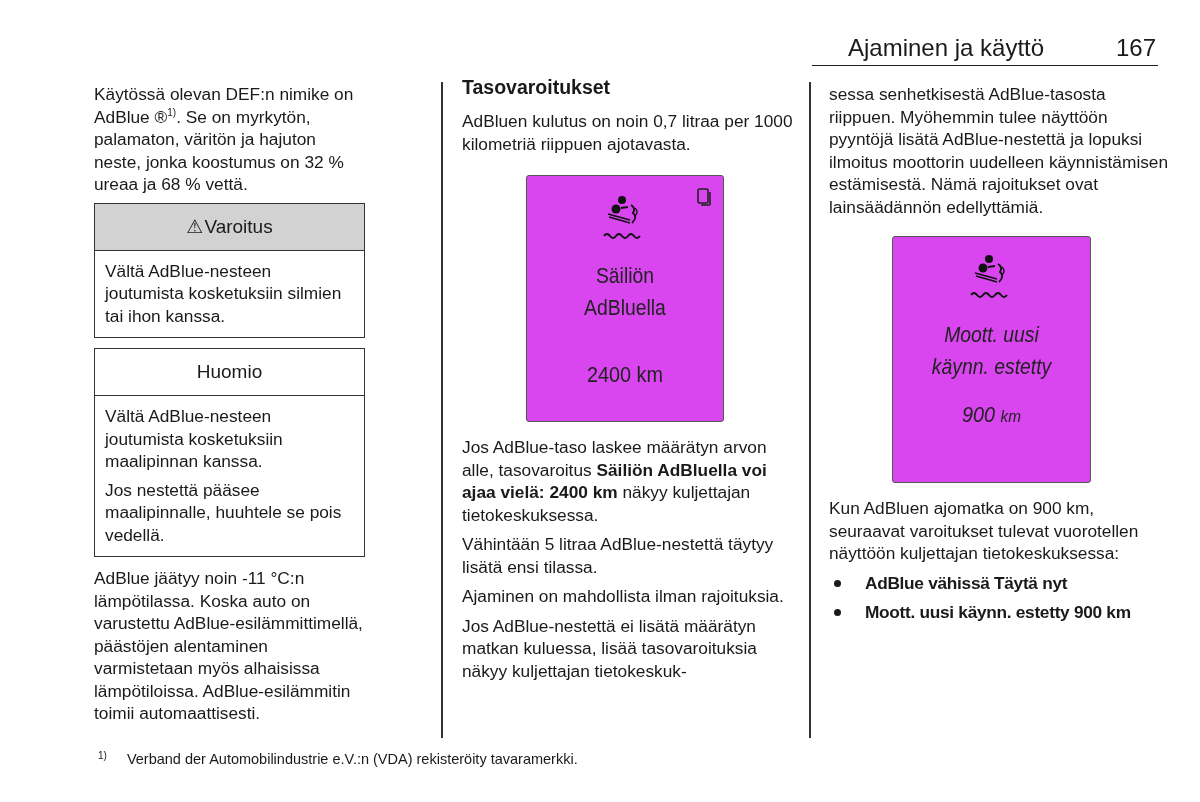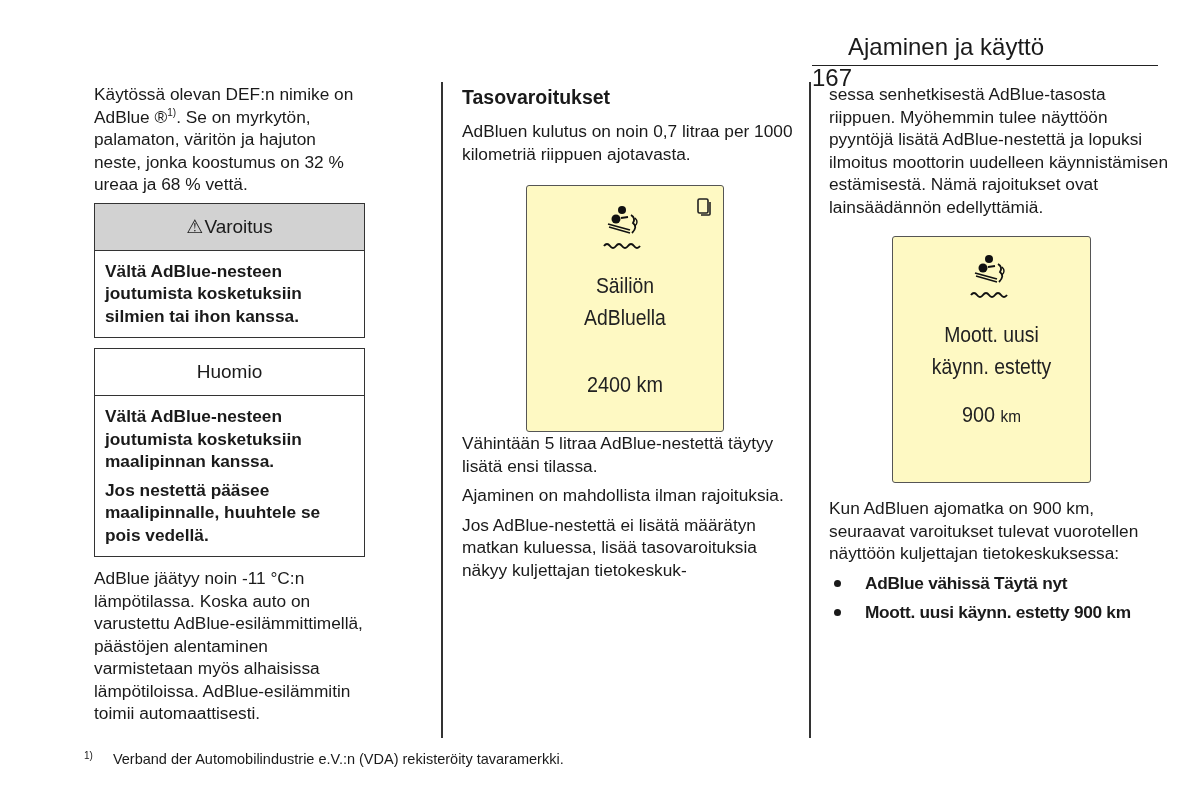--- a/index.html
+++ b/index.html
@@ -3,59 +3,59 @@
   <meta charset="utf-8">
   <style>
     html, body { margin: 0; padding: 0; background: #ffffff; }
     body {
       width: 1200px; height: 802px; position: relative; overflow: hidden;
       font-family: "Liberation Sans", sans-serif; color: #1a1a1a;
     }
     .header {
       position: absolute; left: 812px; top: 33px; width: 346px; height: 32px;
       border-bottom: 1.5px solid #222;
-      display: flex; justify-content: space-between; align-items: flex-start;
-      font-size: 24px; line-height: 28px; flex-direction: column;
+      display: flex; justify-content: space-between; align-items: flex-end;
+      font-size: 24px; line-height: 28px;
     }
     .header .title { margin-left: 36px; padding-bottom: 3px; }
     .header .page { padding-bottom: 3px; padding-right: 2px; }
 
     .col { position: absolute; font-size: 17.3px; line-height: 22.5px; }
     .col p { margin: 0 0 7px 0; }
     .col1 { left: 94px; top: 83px; width: 271px; }
-    .col2 { left: 462px; top: 83px; width: 332px; }
+    .col2 { left: 462px; top: 73px; width: 332px; }
     .col3 { left: 829px; top: 83px; width: 340px; }
 
     .vline { position: absolute; width: 1.5px; background: #333; }
     .vline1 { left: 441px; top: 82px; height: 656px; }
     .vline2 { left: 809px; top: 82px; height: 656px; }
 
     sup { font-size: 10px; line-height: 0; vertical-align: 7px; }
 
     .box {
       border: 1.5px solid #333; margin: 7px 0 10px 0;
     }
     .box .box-head {
       text-align: center; font-size: 19px; height: 46px; line-height: 46px;
       border-bottom: 1.5px solid #333;
     }
     .box.warning .box-head { background: #d2d2d2; }
     .box .box-body { padding: 9px 10px 4px 10px; }
-    .box .box-body p { margin-bottom: 6px; font-weight: bold; }
+    .box .box-body p { margin-bottom: 6px; }
     .warn-icon { display: inline-block; font-size: 19px; margin-right: 1px; }
 
     .subhead { font-weight: bold; font-size: 19.5px; margin: 2px 0 11px 0; line-height: 24px; }
 
     .display {
-      border: 1.5px solid #555; border-radius: 3px; background: #fef9c3;
+      border: 1.5px solid #555; border-radius: 3px; background: #d946ef;
       position: relative; text-align: center; color: #222;
       font-family: "Liberation Sans", sans-serif;
     }
     .display1 { width: 196px; height: 245px; margin: 20px 0 0 64px; }
-    .display2 { width: 197px; height: 245px; margin: 18px 0 0 63px; }
+    .display2 { width: 197px; height: 245px; margin: 18px 0 0 63px; font-style: italic; }
     .display .icon { position: absolute; left: 50%; transform: translateX(-50%); }
     .display1 .icon { top: 16px; }
     .display2 .icon { top: 14px; }
     .display .msg { position: absolute; left: 0; right: 0; font-size: 22px; line-height: 32px; transform: scaleX(0.88); }
     .display1 .msg { top: 84px; }
     .display2 .msg { top: 82px; }
     .display .km { position: absolute; left: 0; right: 0; font-size: 22px; transform: scaleX(0.9); }
     .display1 .km { top: 188px; }
     .display2 .km { top: 167px; }
     .display2 .km .unit { font-size: 17px; }
@@ -72,21 +72,21 @@
 
     .bold { font-weight: bold; }
     .bullets { list-style: none; margin: 4px 0 0 0; padding: 0; }
     .bullets li { position: relative; padding-left: 36px; font-weight: bold; margin-bottom: 7px; letter-spacing: -0.3px; }
     .bullets li::before {
       content: ""; position: absolute; left: 5px; top: 8px; width: 7px; height: 7px;
       border-radius: 50%; background: #1a1a1a;
     }
 
     .footnote {
-      position: absolute; left: 84px; top: 746px; font-size: 14.5px; line-height: 20px;
+      position: absolute; left: 98px; top: 746px; font-size: 14.5px; line-height: 20px;
     }
     .footnote .fn-mark { font-size: 10px; vertical-align: 5px; margin-right: 20px; }
   </style>
 </head>
 <body>
 
 <div class="header">
   <span class="title">Ajaminen ja käyttö</span>
   <span class="page">167</span>
 </div>
@@ -140,20 +140,21 @@
         <path d="M4 44 q3 -4 6 0 q3 4 6 0 q3 -4 6 0 q3 4 6 0 q3 -4 6 0 q3 4 6 0" fill="none" stroke="#111" stroke-width="2"></path>
       </svg>
     </span>
     <div class="msg">
       <div>Säiliön</div>
       <div>AdBluella</div>
     </div>
     <div class="km">2400 km</div>
   </div>
 
+  <p style="margin-top:14px"><span>Jos AdBlue-taso laskee määrätyn arvon alle, tasovaroitus </span><span class="bold">Säiliön AdBluella voi ajaa vielä: 2400 km</span><span> näkyy kuljettajan tietokeskuksessa.</span></p>
   <p>Vähintään 5 litraa AdBlue-nestettä täytyy lisätä ensi tilassa.</p>
   <p>Ajaminen on mahdollista ilman rajoituksia.</p>
   <p>Jos AdBlue-nestettä ei lisätä määrätyn matkan kuluessa, lisää tasovaroituksia näkyy kuljettajan tietokeskuk-</p>
 </div>
 
 <div class="col col3">
   <p>sessa senhetkisestä AdBlue-tasosta riippuen. Myöhemmin tulee näyttöön pyyntöjä lisätä AdBlue-nestettä ja lopuksi ilmoitus moottorin uudelleen käynnistämisen estämisestä. Nämä rajoitukset ovat lainsäädännön edellyttämiä.</p>
 
   <div class="display display2">
     <span class="icon">

